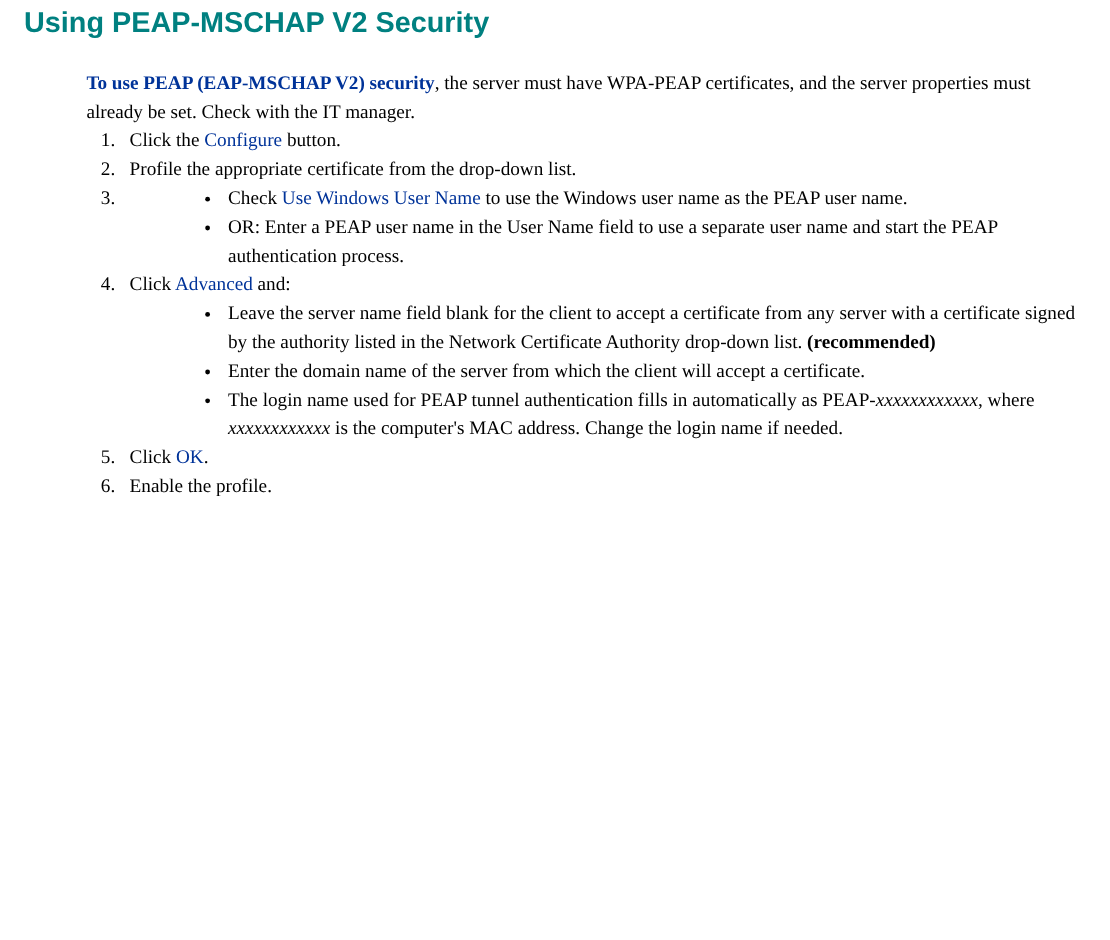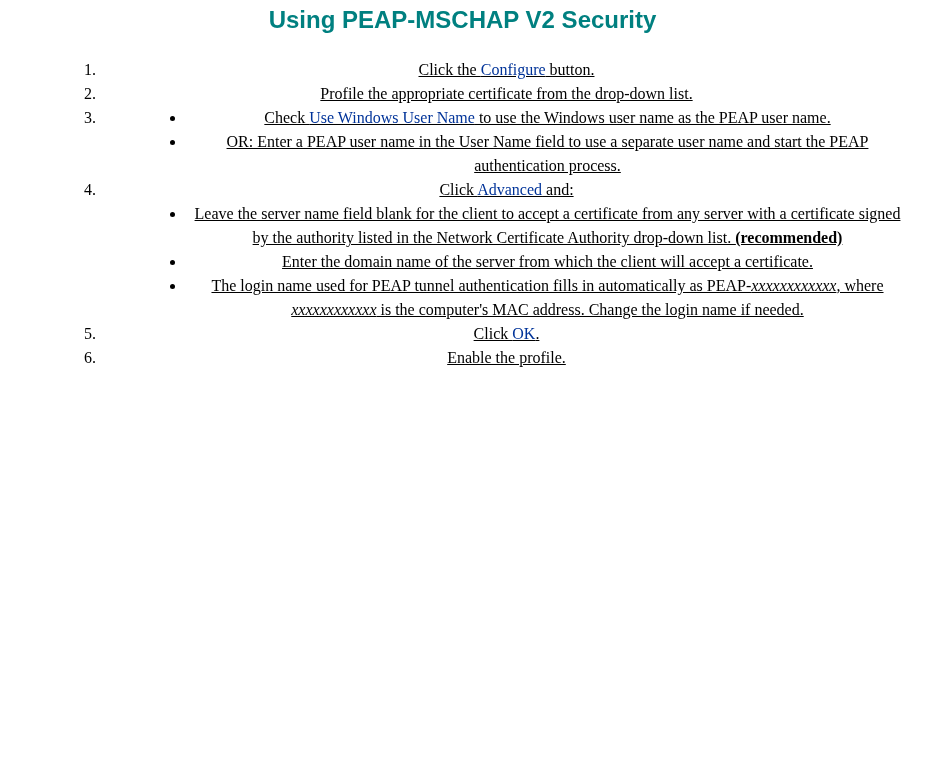--- a/index.html
+++ b/index.html
@@ -7,21 +7,20 @@
       font-size: 16px;
       line-height: 1.5;
       color: #000;
       margin: 0;
       padding: 0;
       width: 925px;
       background: #fff;
     }
     .container {
       padding: 0 20px 20px 20px;
-      text-align: center;
     }
     h1 {
       font-family: Arial, Helvetica, sans-serif;
       font-size: 24px;
       font-weight: bold;
       color: #008080;
       margin: 0 0 20px 0;
       padding-top: 2px;
     }
     .intro {
@@ -46,21 +45,20 @@
       color: #003399;
       font-weight: bold;
     }
     .blue-link {
       color: #003399;
     }
     ol.second-list {
       margin-left: 52px;
       padding-left: 28px;
       margin-top: 0;
-      text-decoration: underline;
     }
     ol.second-list > li {
       padding-left: 8px;
     }
     ul.bullet {
       list-style-type: disc;
       margin: 0;
       padding-left: 44px;
     }
     ul.bullet > li {
@@ -76,20 +74,23 @@
     }
   </style>
 </head>
 <body>
 
 <div class="container">
   <h1>Using PEAP-MSCHAP V2 Security</h1>
 
 
 
+  <p class="subheading">
+    <span class="blue-bold">To use PEAP (EAP-MSCHAP V2) security</span><span>, the server must have WPA-PEAP certificates, and the server properties must already be set. Check with the IT manager.</span>
+  </p>
 
   <ol class="second-list">
     <li>
       <span>Click the </span><span class="blue-link">Configure</span><span> button.</span>
     </li>
     <li>Profile the appropriate certificate from the drop-down list.</li>
     <li>
       <ul class="bullet">
         <li>
           <span>Check </span><span class="blue-link">Use Windows User Name</span><span> to use the Windows user name as the PEAP user name.</span>

